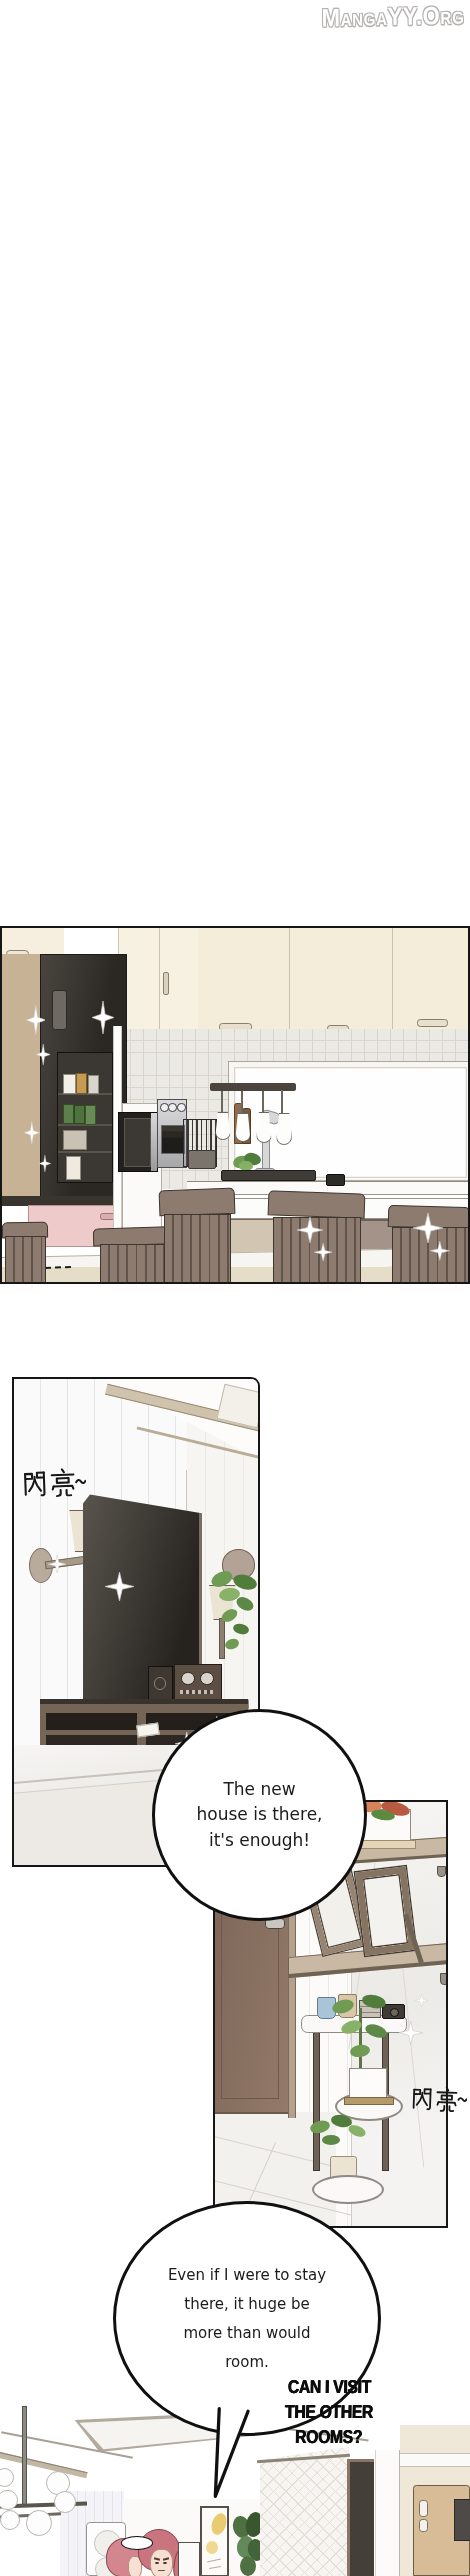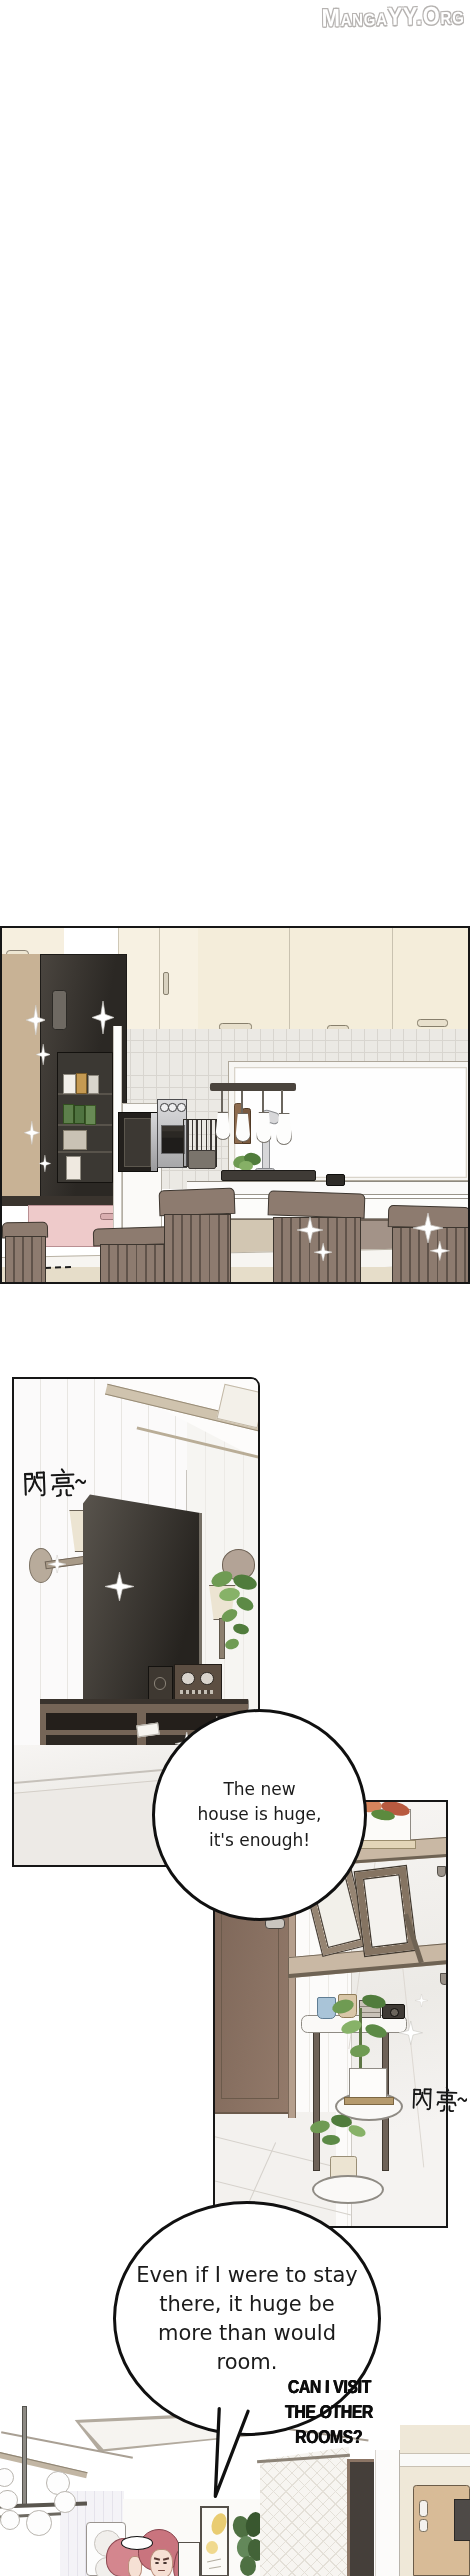--- a/index.html
+++ b/index.html
@@ -259,21 +259,21 @@
           <path d="M66 37 L64 43"></path>
       <path d="M80 45 V52 Q80 57 72 57"></path>
           <path d="M92 45 V53 Q92 58 101 56"></path>
       <path d="M112 30 Q117 22 122 29 Q127 36 131 28"></path>
     </g>
       </svg>
   </div>
 
   <div class="bubble" style="left:152px;top:1709px;width:215px;height:212px;font-size:17px;line-height:25.5px">
     <span>The new</span>
-    <span>house is huge,</span>
+    <span>house is there,</span>
     <span>it's enough!</span>
   </div>
 
   <div class="panel" style="left:213px;top:1800px;width:235px;height:428px">
     <div class="abs stripesV2" style="left:0;top:0;width:137px;height:428px;background-color:#fcfbfa"></div>
     <div class="abs marble" style="left:137px;top:0;width:98px;height:428px"></div>
     <div class="abs" style="left:147px;top:52px;width:1.3px;height:196px;background:#ddd8d2;transform:rotate(8deg)"></div>
     <div class="abs" style="left:196px;top:131px;width:1.3px;height:235px;background:#ddd8d2;transform:rotate(-6deg)"></div>
     <div class="abs" style="left:136px;top:0;width:1.3px;height:428px;background:#cfcbc5"></div>
 
@@ -430,21 +430,21 @@
     <div class="abs" style="left:375px;top:116px;width:25px;height:126px;background:#fcfbfa;border-left:1.3px solid #d8d4ce;border-right:1.3px solid #b9b4ac;box-sizing:border-box"></div>
     <div class="abs" style="left:400px;top:91px;width:71px;height:151px;background:#efe8d8"></div>
     <div class="abs" style="left:400px;top:119px;width:71px;height:14.4px;background:#fafaf8;border-top:1.3px solid #c9c2b4;border-bottom:1.3px solid #c9c2b4;box-sizing:border-box"></div>
     <div class="abs" style="left:413px;top:151px;width:57px;height:91px;background:#d8bb97;border:1.6px solid #6b5c49;border-radius:3.3px 3.3px 0 0;box-sizing:border-box">
       <div class="abs" style="left:40px;top:13px;width:15.7px;height:40px;background:#4e4a47;border:1.3px solid #2c2927"></div>
       <div class="abs" style="left:5.2px;top:14.4px;width:7.2px;height:14.4px;background:#f4f2ee;border:1px solid #7a6f5c;border-radius:3.3px"></div>
       <div class="abs" style="left:5.2px;top:33px;width:7.2px;height:11px;background:#f4f2ee;border:1px solid #7a6f5c;border-radius:3.3px"></div>
     </div>
   </div>
 
-  <div class="bubble" style="left:113px;top:2201px;width:268px;height:235px;font-size:21px;line-height:29px;border-width:3.6px">
+  <div class="bubble" style="left:113px;top:2201px;width:268px;height:235px;font-size:15px;line-height:29px;border-width:3.6px">
     <span>Even if I were to stay</span>
     <span>there, it huge be</span>
     <span>more than would</span>
     <span>room.</span>
   </div>
   <svg class="abs" style="left:210px;top:2406px;z-index:41" width="46" height="93" viewBox="0 0 70 142">
     <path d="M58 8 L8 138 L14 4" fill="#ffffff" stroke="#101010" stroke-width="5" stroke-linejoin="round" stroke-linecap="round"></path>
   </svg>
 
   <div class="shout">

